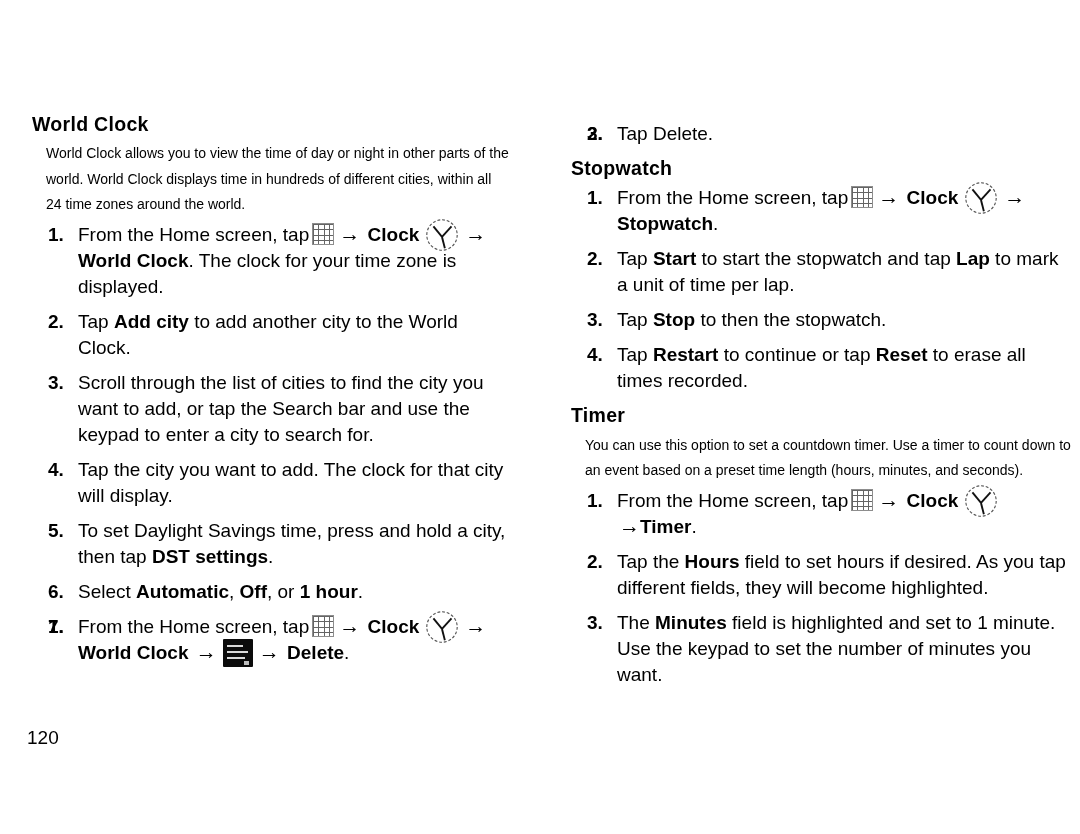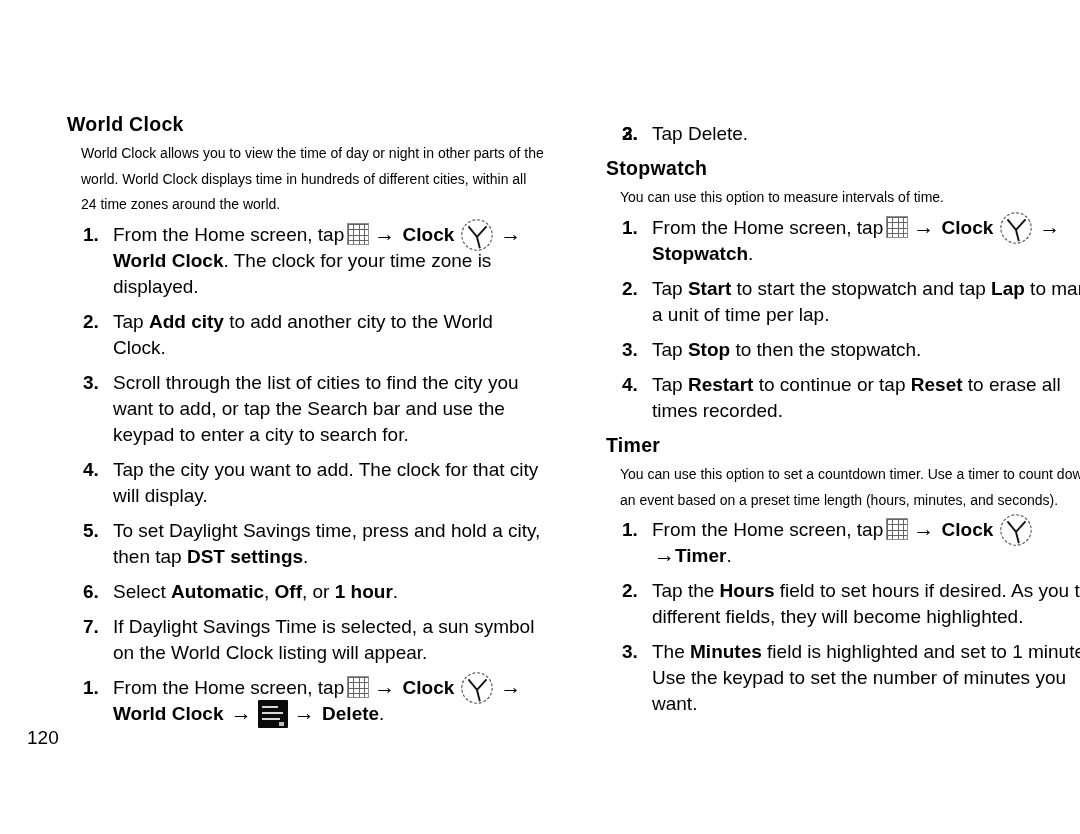--- a/index.html
+++ b/index.html
@@ -18,21 +18,20 @@
   .page {
     position: absolute;
     inset: 0;
     padding: 112px 22px 0 32px;
     box-sizing: border-box;
   }
   .columns {
     display: flex;
     gap: 62px;
     align-items: flex-start;
-    margin-left: 35px;
   }
   .col {
     width: 477px;
     flex: 0 0 auto;
   }
   .col-right { width: 500px; }
 
   h2.heading {
     font-size: 19.5px;
     font-weight: bold;
@@ -171,21 +170,21 @@
 
         <li>
           <span class="num">5.</span><span>To set Daylight Savings time, press and hold a city, then tap </span><b>DST settings</b><span>.</span>
         </li>
 
         <li>
           <span class="num">6.</span><span>Select </span><b>Automatic</b><span>, </span><b>Off</b><span>, or </span><b>1 hour</b><span>.</span>
         </li>
 
         <li>
-          <span class="num">7.</span><span>If Daylight Savings Time is selected, a sun symbol on the World Clock listing will appear.</span>
+          <span class="num">7.</span>
         </li>
       </ol>
 
 
       <ol class="steps">
         <li>
           <span class="num">1.</span><span>From the Home screen, tap</span><span class="icon apps-icon"></span><span class="arrow">→</span> <b>Clock</b><span class="icon clock-icon"><svg viewBox="0 0 40 40" width="38" height="38">
                 <circle cx="20" cy="20" r="16" fill="none" stroke="#555" stroke-width="1.2" stroke-dasharray="3 2"></circle>
                 <line x1="20" y1="22" x2="11" y2="11" stroke="#111" stroke-width="2"></line>
                 <line x1="20" y1="22" x2="30" y2="11" stroke="#111" stroke-width="2"></line>
@@ -204,21 +203,20 @@
         <li>
           <span class="num">2.</span>
         </li>
         <li>
           <span class="num">3.</span><span>Tap Delete.</span>
         </li>
       </ol>
 
       <h2 class="heading">Stopwatch</h2>
 
-      <p class="body-text">You can use this option to measure intervals of time.</p>
 
       <ol class="steps">
         <li>
           <span class="num">1.</span><span>From the Home screen, tap</span><span class="icon apps-icon"></span><span class="arrow">→</span> <b>Clock</b><span class="icon clock-icon"><svg viewBox="0 0 40 40" width="38" height="38">
                 <circle cx="20" cy="20" r="16" fill="none" stroke="#555" stroke-width="1.2" stroke-dasharray="3 2"></circle>
                 <line x1="20" y1="22" x2="11" y2="11" stroke="#111" stroke-width="2"></line>
                 <line x1="20" y1="22" x2="30" y2="11" stroke="#111" stroke-width="2"></line>
                 <line x1="20" y1="22" x2="23" y2="34" stroke="#111" stroke-width="2"></line>
               </svg></span><span class="arrow">→</span>
           <b>Stopwatch</b><span>.</span>

